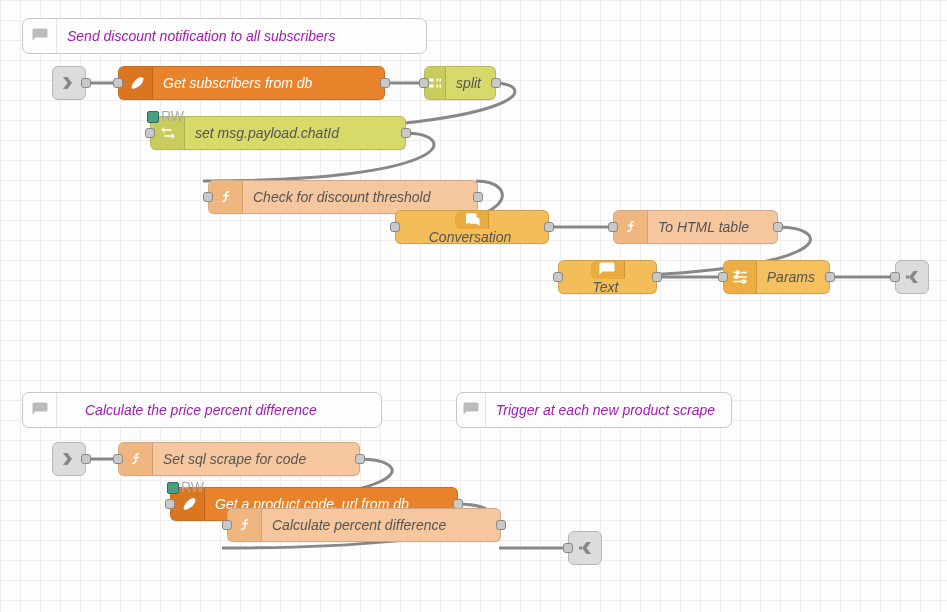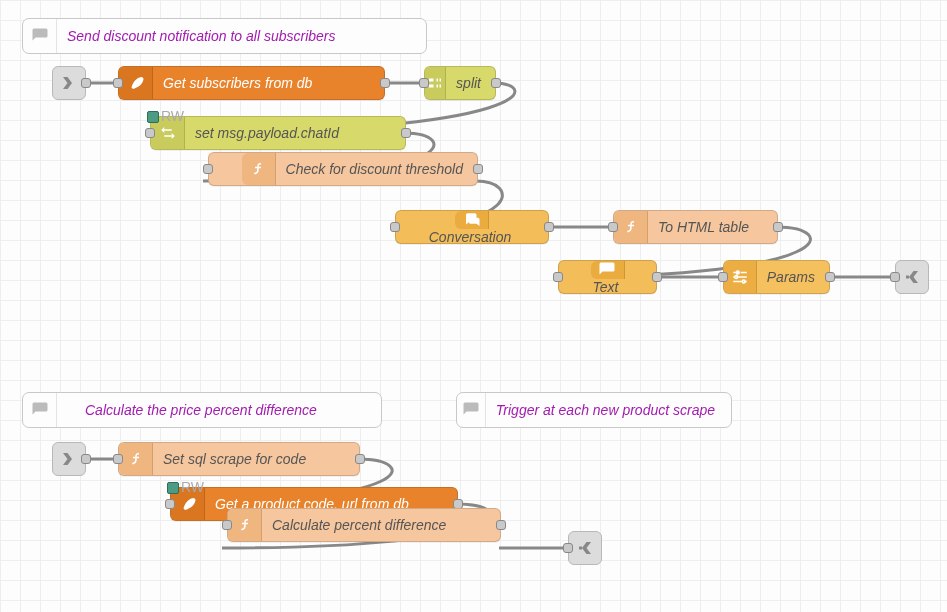--- a/index.html
+++ b/index.html
@@ -192,21 +192,21 @@
   <span class="icon-slot">
     <svg viewBox="0 0 24 24" fill="#fff">
         <path d="M7 4l-4 4 4 4V9h10V7H7zM17 12v3H7v2h10v3l4-4z"></path>
       </svg>
   </span>
   <span class="label">set msg.payload.chatId</span>
   <div class="port in"></div>
     <div class="port out"></div>
 </div>
 
-<div class="node t-peach" style="left:208px; top:152px; width:270px;justify-content:flex-end;">
+<div class="node t-peach" style="left:208px; top:180px; width:270px;">
   <span class="icon-slot">
     <svg viewBox="0 0 24 24" fill="#fff">
         <path d="M15 4c-3 0-4 2-4 5H8v2h3c0 4-1 6-4 6v2c5 0 6-3 6-8h3V9h-3c0-2 .5-3 2-3h1V4z"></path>
       </svg>
   </span>
   <span class="label">Check for discount threshold</span>
   <div class="port in"></div>
     <div class="port out"></div>
 </div>
 

